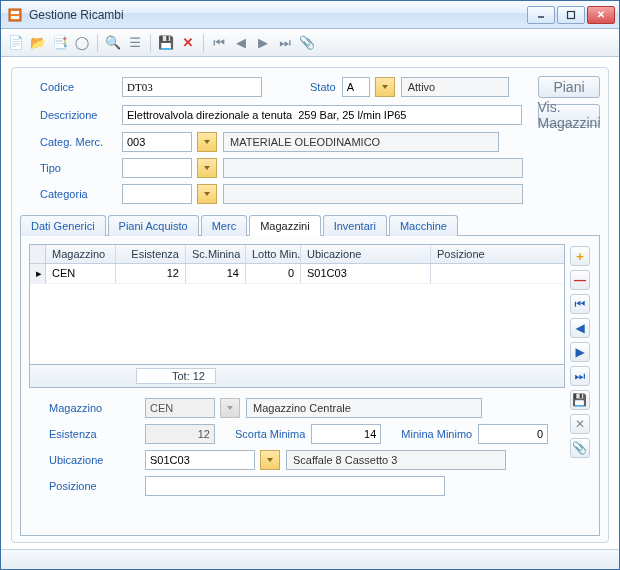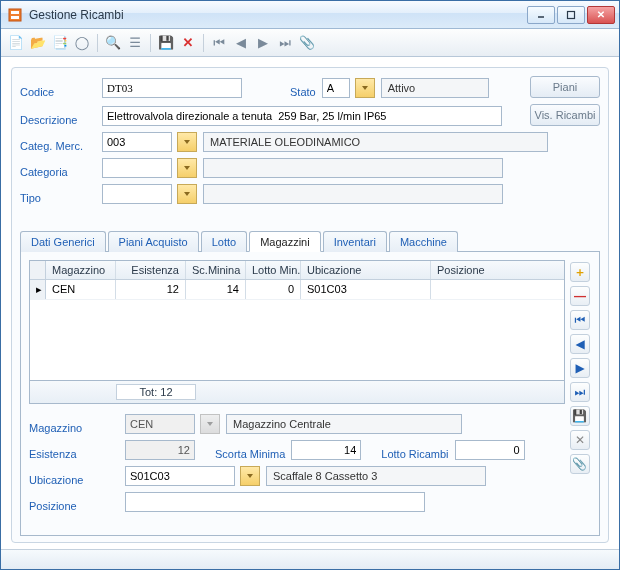--- a/index.html
+++ b/index.html
@@ -85,21 +85,21 @@
     border:1px solid #c9d6e3;
     background:#fafcfe;
     padding:8px 8px 6px 8px;
     display:flex;
     flex-direction:column;
   }
   .label {
     color: #1f5fb5;
     font-size: 11px;
   }
-  .row { display: flex; align-items: flex-end; margin-bottom: 6px; gap: 6px; }
+  .row { display: flex; align-items: center; margin-bottom: 6px; gap: 6px; margin-left: 20px; }
   .colLabel { width: 76px; }
   input[type=text] {
     height: 20px;
     border: 1px solid #a7b9cc;
     padding: 1px 4px;
     font-size: 11px;
     background: #fff;
   }
   input.readonly { background: #f0f0f0; color:#555;}
   .lookup-btn {
@@ -112,32 +112,32 @@
   .box {
     height: 20px;
     border: 1px solid #a7b9cc;
     background: #f4f6f8;
     padding: 2px 6px;
     font-size: 11px;
     color: #333;
     display:flex; align-items:center;
   }
   .side-btn {
-    width: 70px; height: 22px;
+    width: 62px; height: 22px;
     border: 1px solid #a7b9cc;
     border-radius: 3px;
     background: linear-gradient(to bottom, #fafcfe, #e4ecf4);
     color: #6a7a8a;
-    font-size: 11px;
+    font-size: 14px;
     display: flex; align-items: center; justify-content: center;
   }
   .tabs {
     display: flex;
     border-bottom: 1px solid #a7b9cc;
-    margin-top: 20px;
+    margin-top: 4px;
   }
   .tab {
     padding: 4px 10px 3px 10px;
     border: 1px solid #a7b9cc;
     border-bottom: none;
     background: linear-gradient(to bottom, #f6fafd, #e7eef6);
     color: #1f5fb5;
     margin-right: 2px;
     border-radius: 3px 3px 0 0;
     font-size: 11px;
@@ -177,23 +177,23 @@
   .grid-body { height: 100px; overflow:auto;}
   .grid-tot {
     border: 1px solid #a7b9cc; border-top:none;
     background: linear-gradient(to bottom,#f6f9fc,#e8eff6);
     padding: 3px 6px; font-size:11px; color:#2b3a4a;
     display:flex;
   }
   .grid-tot .tval{
     border:1px solid #c3d0dd;
     background:#fff;
-    padding:1px 4px;
-    margin-left:80px;
-    width:80px; text-align:center;
+    padding:1px 10px;
+    margin-left:100px;
+    width:80px; text-align:right;
   }
   .side-tools {
     width: 22px;
     display: flex; flex-direction: column; gap: 4px;
     align-items:center;
     padding-top:2px;
   }
   .st {
     width: 20px; height: 20px;
     border: 1px solid #c3d0dd;
@@ -273,60 +273,60 @@
           </span>
       <div class="box" style="width:108px">Attivo</div>
       <div style="flex:1"></div>
       <div class="side-btn">Piani</div>
     </div>
 
     <div class="row">
       <div class="colLabel label">Descrizione</div>
       <input type="text" style="width: 400px;" value="Elettrovalvola direzionale a tenuta  259 Bar, 25 l/min IP65">
       <div style="flex:1"></div>
-      <div class="side-btn">Vis. Ricambi</div>
+      <div class="side-btn">Vis. Magazzini</div>
     </div>
 
     <div class="row">
       <div class="colLabel label">Categ. Merc.</div>
       <input type="text" style="width: 70px;" value="003">
       <span class="lookup-btn">
             <svg width="10" height="10">
               <path d="M2 3 L5 7 L8 3 Z" fill="#8a6a20"></path>
             </svg>
           </span>
-      <div class="box" style="width:345px">MATERIALE OLEODINAMICO</div>
+      <div class="box" style="width:276px">MATERIALE OLEODINAMICO</div>
+    </div>
+
+    <div class="row">
+      <div class="colLabel label">Tipo</div>
+      <input type="text" style="width: 70px;" value="">
+      <span class="lookup-btn">
+            <svg width="10" height="10">
+              <path d="M2 3 L5 7 L8 3 Z" fill="#8a6a20"></path>
+            </svg>
+          </span>
+      <div class="box" style="width:300px"></div>
     </div>
 
     <div class="row">
       <div class="colLabel label">Categoria</div>
       <input type="text" style="width: 70px;" value="">
       <span class="lookup-btn">
             <svg width="10" height="10">
               <path d="M2 3 L5 7 L8 3 Z" fill="#8a6a20"></path>
             </svg>
           </span>
       <div class="box" style="width:300px"></div>
     </div>
 
-    <div class="row">
-      <div class="colLabel label">Tipo</div>
-      <input type="text" style="width: 70px;" value="">
-      <span class="lookup-btn">
-            <svg width="10" height="10">
-              <path d="M2 3 L5 7 L8 3 Z" fill="#8a6a20"></path>
-            </svg>
-          </span>
-      <div class="box" style="width:300px"></div>
-    </div>
-
     <div class="tabs">
       <div class="tab">Dati Generici</div>
       <div class="tab">Piani Acquisto</div>
-      <div class="tab">Lotto</div>
+      <div class="tab">Merc</div>
       <div class="tab active">Magazzini</div>
       <div class="tab">Inventari</div>
       <div class="tab">Macchine</div>
     </div>
 
     <div class="tabpage">
       <div class="grid-wrap">
         <div class="grid">
           <div class="grid-head">
             <div class="gc h row-ind"></div>
@@ -364,21 +364,21 @@
                 </span>
             <div class="box" style="width:236px">Magazzino Centrale</div>
           </div>
           <div class="row">
             <div class="colLabel label" style="width:90px">Esistenza</div>
             <input type="text" class="readonly num" style="width: 70px; text-align: right;" readonly="" value="12">
             <div style="width:8px"></div>
             <div class="label">Scorta Minima</div>
             <input type="text" style="width: 70px; text-align: right;" value="14">
             <div style="width:8px"></div>
-            <div class="label">Lotto Ricambi</div>
+            <div class="label">Minina Minimo</div>
             <input type="text" style="width: 70px; text-align: right;" value="0">
           </div>
           <div class="row">
             <div class="colLabel label" style="width:90px">Ubicazione</div>
             <input type="text" style="width: 110px;" value="S01C03">
             <span class="lookup-btn">
                   <svg width="10" height="10">
                     <path d="M2 3 L5 7 L8 3 Z" fill="#8a6a20"></path>
                   </svg>
                 </span>

